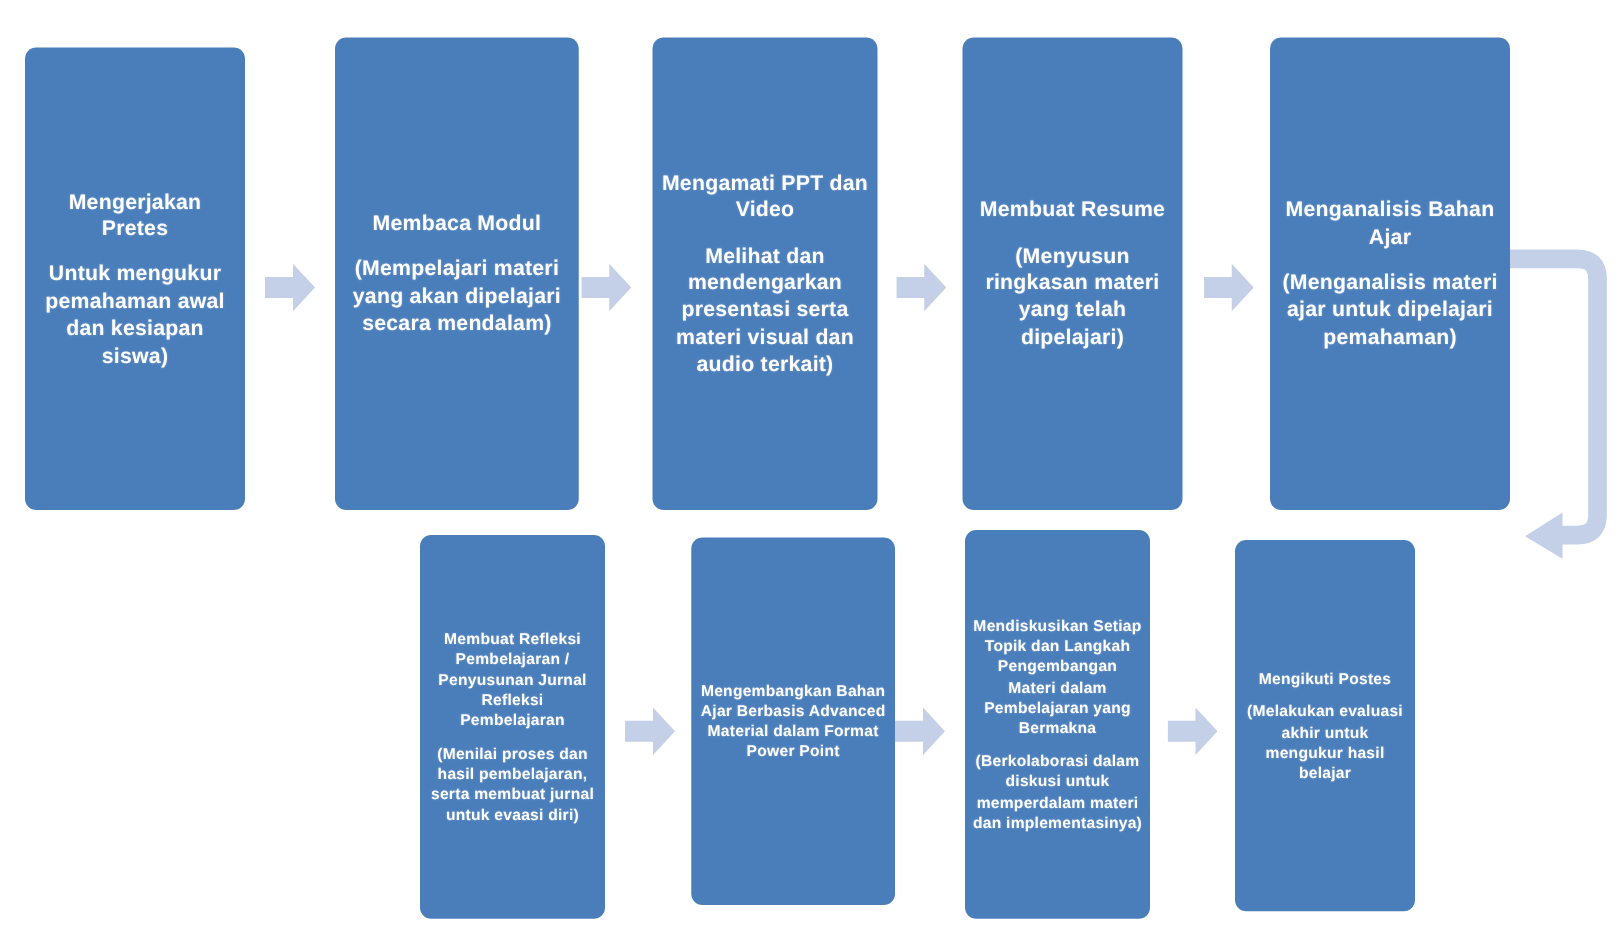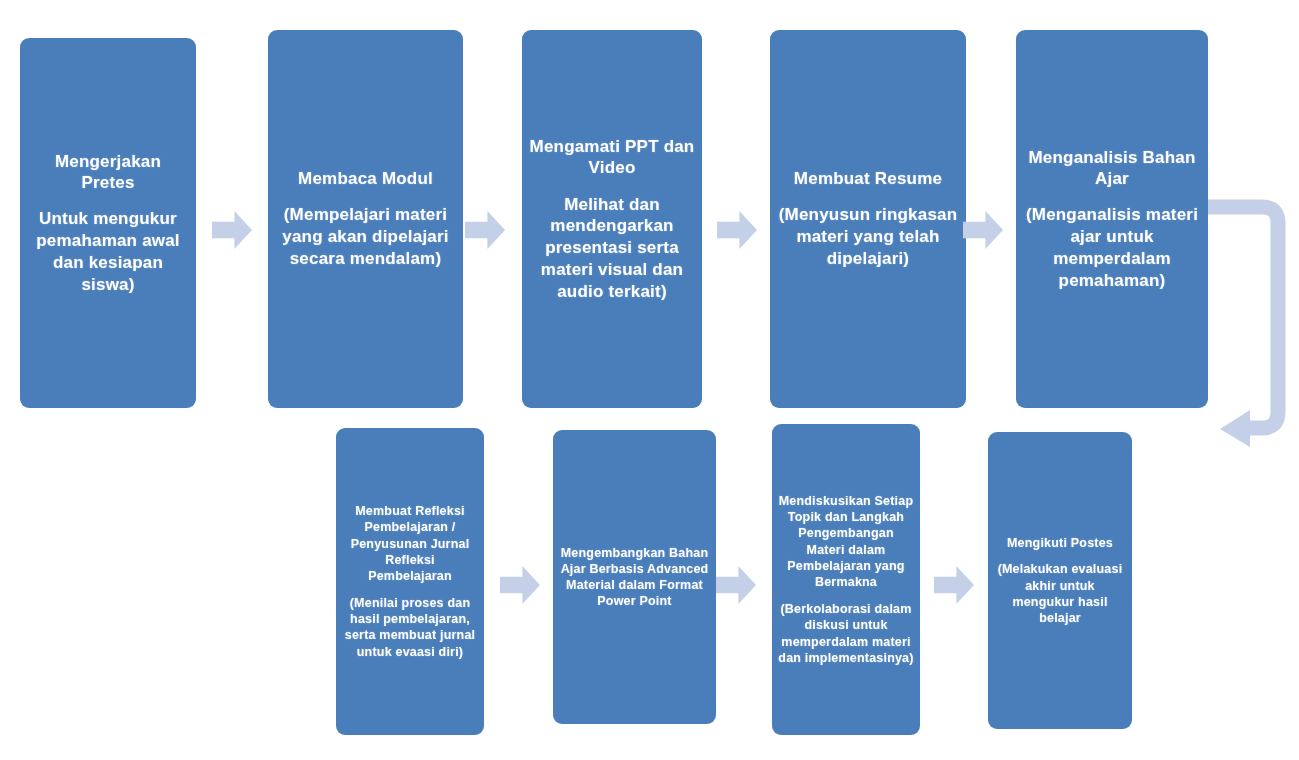--- a/index.html
+++ b/index.html
@@ -78,30 +78,30 @@
 
   <div class="arrow-right" style="left:465px; top:211px; width:40px; height:38px;"></div>
 
   <div class="node r1" style="left:522px; top:30px; width:180px; height:378px;">
     <span class="title">Mengamati PPT dan Video</span>
     <span class="desc">Melihat dan mendengarkan presentasi serta materi visual dan audio terkait)</span>
   </div>
 
   <div class="arrow-right" style="left:717px; top:211px; width:40px; height:38px;"></div>
 
-  <div class="node r1" style="left:770px; top:30px; width:196px; height:378px;">
+  <div class="node r1" style="left:770px; top:30px; width:176px; height:378px;">
     <span class="title">Membuat Resume</span>
     <span class="desc">(Menyusun ringkasan materi yang telah dipelajari)</span>
   </div>
 
   <div class="arrow-right" style="left:963px; top:211px; width:40px; height:38px;"></div>
 
   <div class="node r1" style="left:1016px; top:30px; width:192px; height:378px;">
     <span class="title">Menganalisis Bahan Ajar</span>
-    <span class="desc">(Menganalisis materi ajar untuk memperdalam pemahaman)</span>
+    <span class="desc">(Menganalisis materi ajar untuk dipelajari pemahaman)</span>
   </div>
 
   <svg class="loop" style="left:1200px; top:190px;" width="99" height="260" viewBox="0 0 99 260">
     <path d="M 8 17
              L 62 17
              Q 78 17 78 33
              L 78 222
              Q 78 238 62 238
              L 46 238" fill="none" stroke="#C3D0E8" stroke-width="15" stroke-linecap="butt" stroke-linejoin="round"></path>
     <polygon points="50,220 20,239 50,257" fill="#C3D0E8"></polygon>

